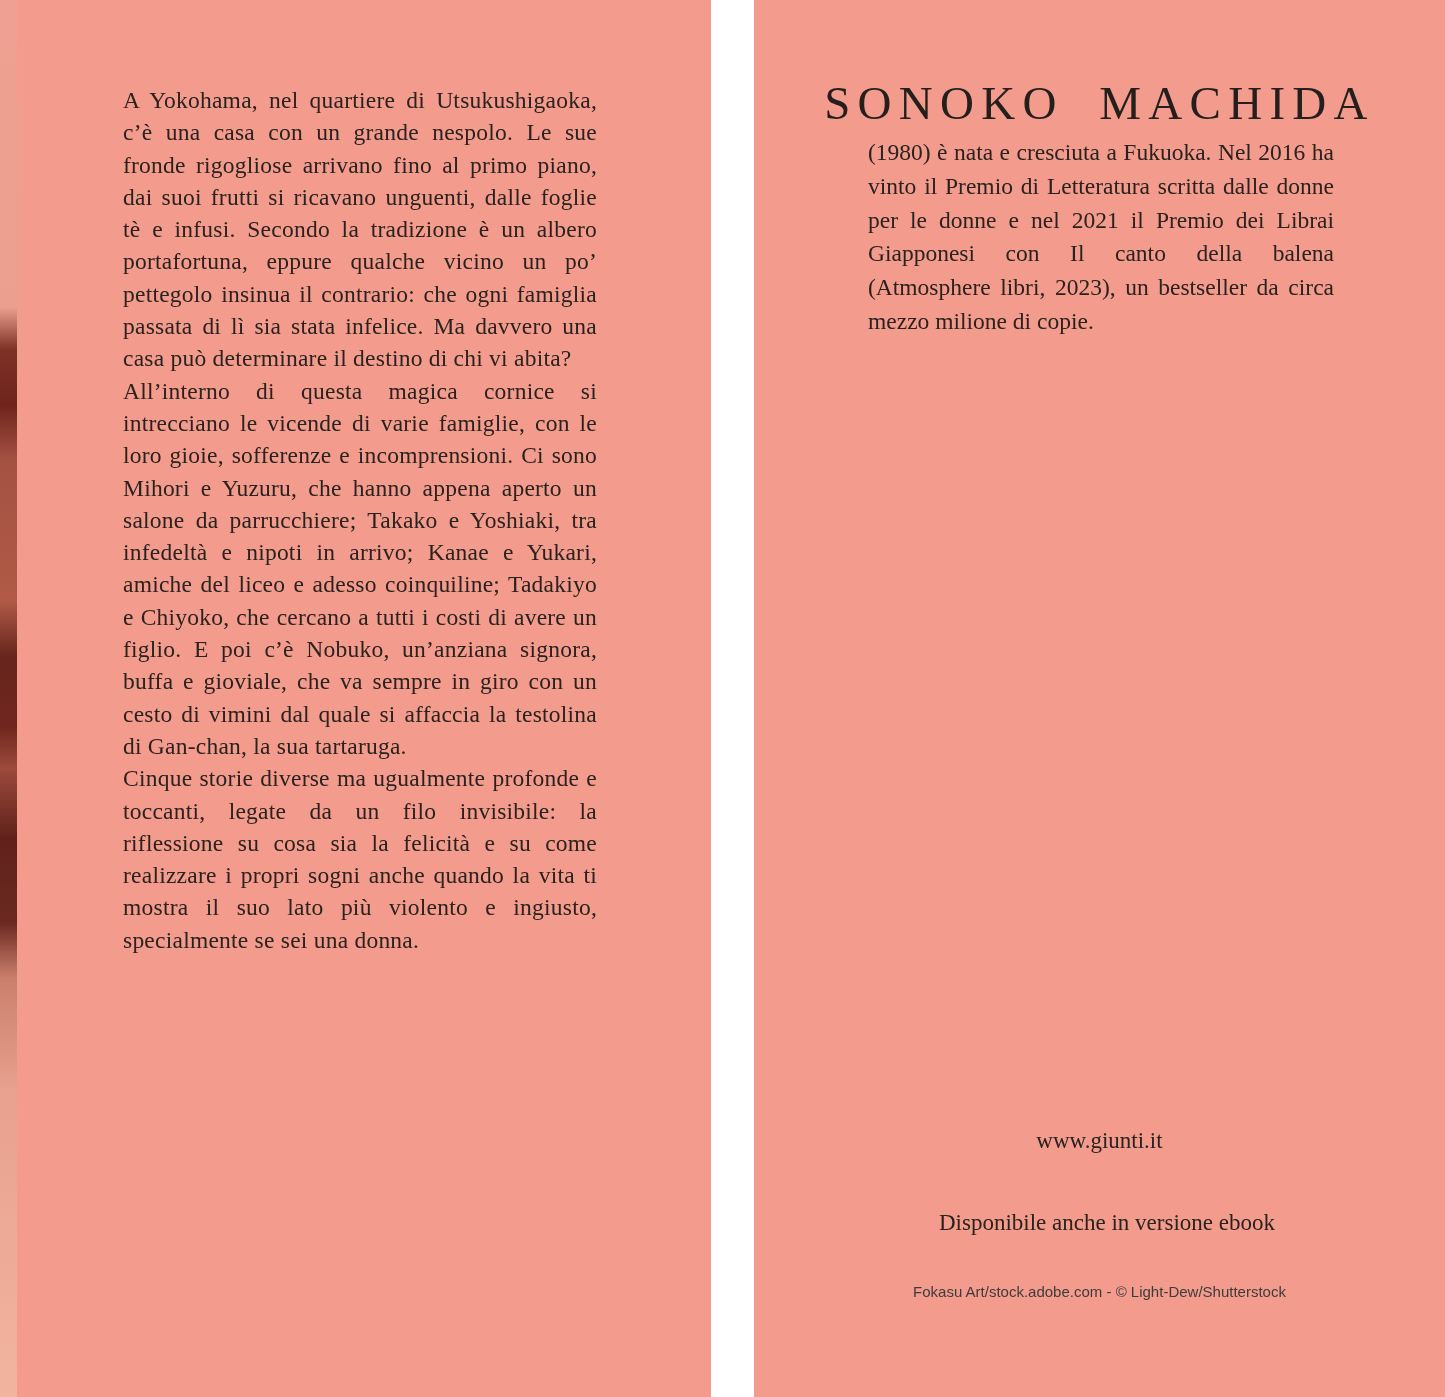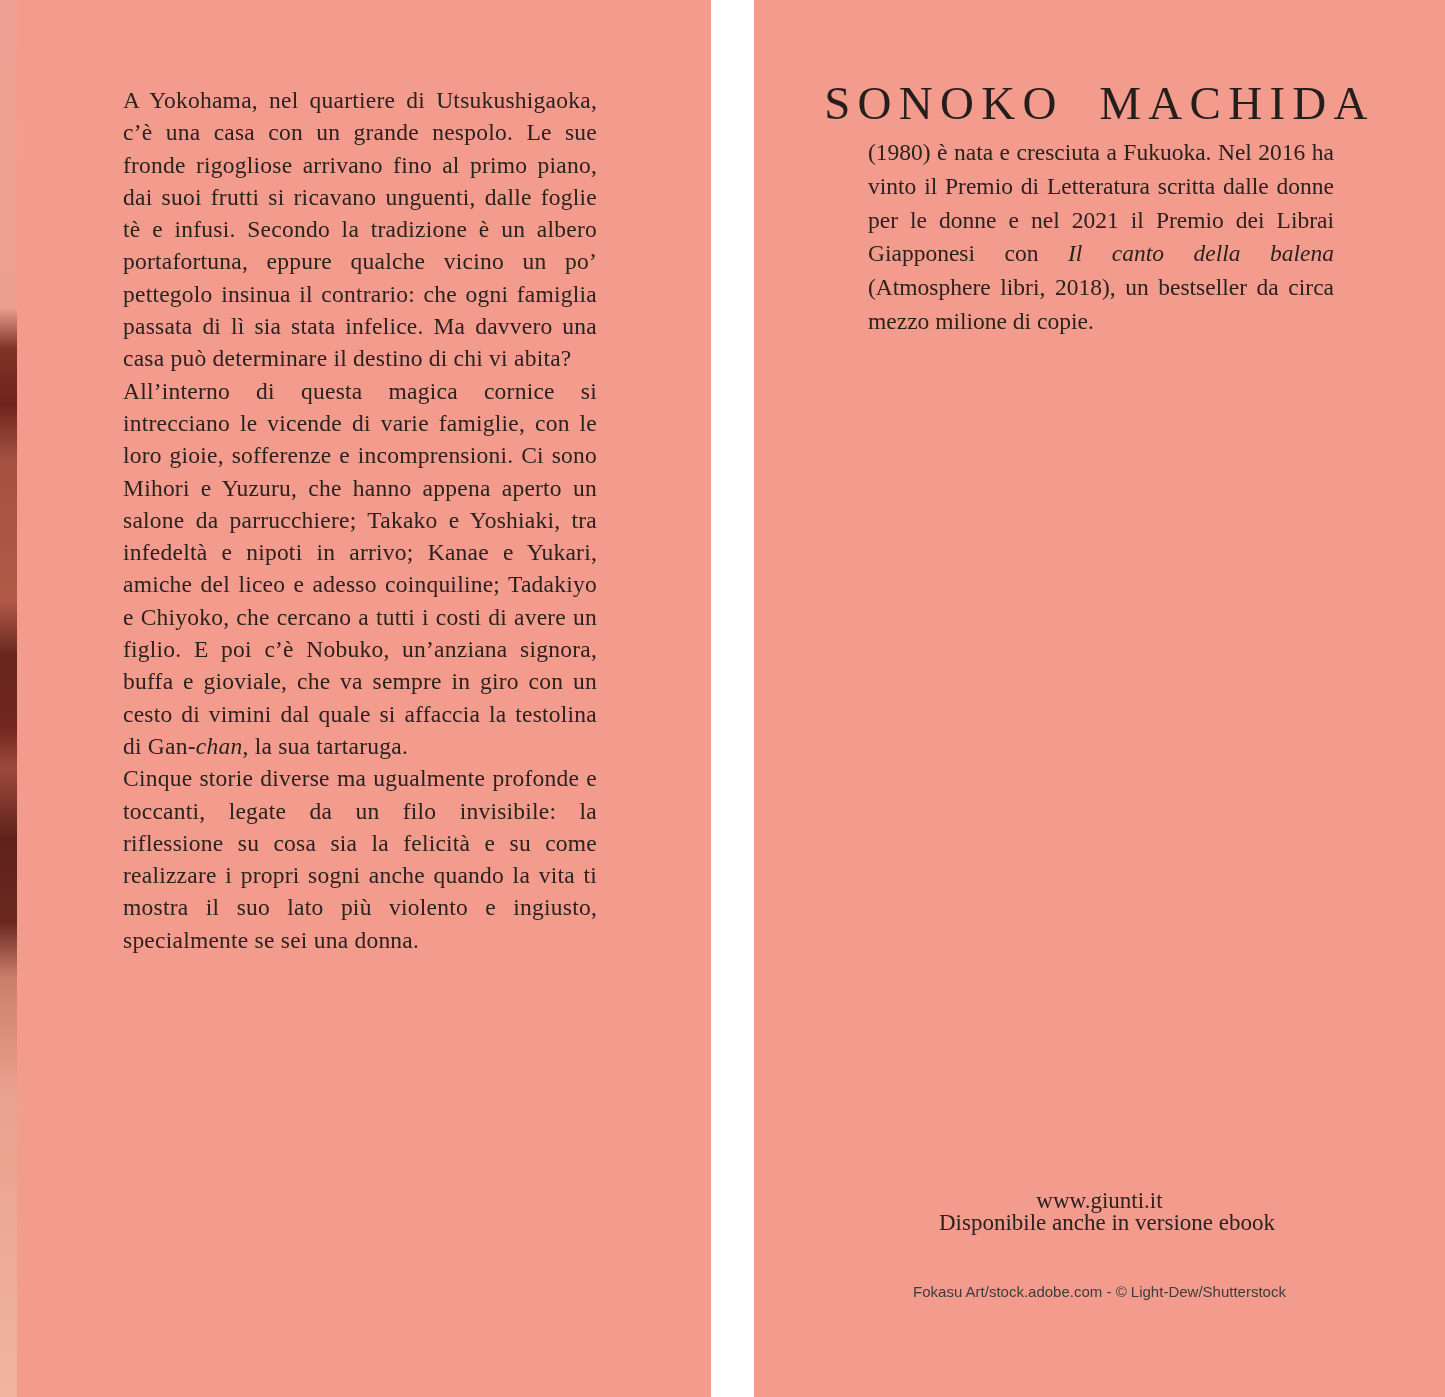--- a/index.html
+++ b/index.html
@@ -61,21 +61,21 @@
     text-align: justify;
     letter-spacing: 0.01em;
     hyphens: auto;
     -webkit-hyphens: auto;
   }
   .left-text p { margin: 0; }
   .closing-bold {
     margin-top: 31px !important;
     font-weight: bold;
   }
-  .ital { font-style: italic; }
+  .ital { }
 
   
   .author-name {
     position: absolute;
     left: 754px;
     top: 76px;
     width: 691px;
     text-align: center;
     font-size: 47px;
     letter-spacing: 0.155em;
@@ -90,21 +90,21 @@
     width: 466px;
     font-size: 23.5px;
     line-height: 33.8px;
     text-align: justify;
     hyphens: auto;
     -webkit-hyphens: auto;
   }
   .website {
     position: absolute;
     left: 754px;
-    top: 1188px;
+    top: 1128px;
     width: 691px;
     text-align: center;
     font-size: 23px;
   }
   .ebook-note {
     position: absolute;
     left: 754px;
     top: 1210px;
     width: 691px;
     text-align: center;
@@ -135,21 +135,21 @@
   <div class="flap flap-right"></div>
 
   <div class="left-text">
     <p>A Yokohama, nel quartiere di Utsukushigaoka, c’è una casa con un grande nespolo. Le sue fronde rigogliose arrivano fino al primo piano, dai suoi frutti si ricavano unguenti, dalle foglie tè e infusi. Secondo la tradizione è un albero portafortuna, eppure qualche vicino un po’ pettegolo insinua il contrario: che ogni famiglia passata di lì sia stata infelice. Ma davvero una casa può determinare il destino di chi vi abita?</p>
     <p><span>All’interno di questa magica cornice si intrecciano le vicende di varie famiglie, con le loro gioie, sofferenze e incomprensioni. Ci sono Mihori e Yuzuru, che hanno appena aperto un salone da parrucchiere; Takako e Yoshiaki, tra infedeltà e nipoti in arrivo; Kanae e Yukari, amiche del liceo e adesso coinquiline; Tadakiyo e Chiyoko, che cercano a tutti i costi di avere un figlio. E poi c’è Nobuko, un’anziana signora, buffa e gioviale, che va sempre in giro con un cesto di vimini dal quale si affaccia la testolina di Gan-</span><span class="ital">chan</span><span>, la sua tartaruga.</span></p>
     <p>Cinque storie diverse ma ugualmente profonde e toccanti, legate da un filo invisibile: la riflessione su cosa sia la felicità e su come realizzare i propri sogni anche quando la vita ti mostra il suo lato più violento e ingiusto, specialmente se sei una donna.</p>
   </div>
 
   <div class="author-name">SONOKO MACHIDA</div>
 
-  <div class="author-bio"><span>(1980) è nata e cresciuta a Fukuoka. Nel 2016 ha vinto il Premio di Letteratura scritta dalle donne per le donne e nel 2021 il Premio dei Librai Giapponesi con </span><span class="ital">Il canto della balena</span><span> (Atmosphere libri, 2018), un bestseller da circa mezzo milione di copie.</span></div>
+  <div class="author-bio"><span>(1980) è nata e cresciuta a Fukuoka. Nel 2016 ha vinto il Premio di Letteratura scritta dalle donne per le donne e nel 2021 il Premio dei Librai Giapponesi con </span><span class="ital">Il canto della balena</span><span> (Atmosphere libri, 2023), un bestseller da circa mezzo milione di copie.</span></div>
 
   <div class="website">www.giunti.it</div>
 
   <div class="ebook-note">Disponibile anche in versione ebook</div>
 
   <div class="credits">
     <div>Fokasu Art/stock.adobe.com - © Light-Dew/Shutterstock</div>
   </div>
 
 </div>

